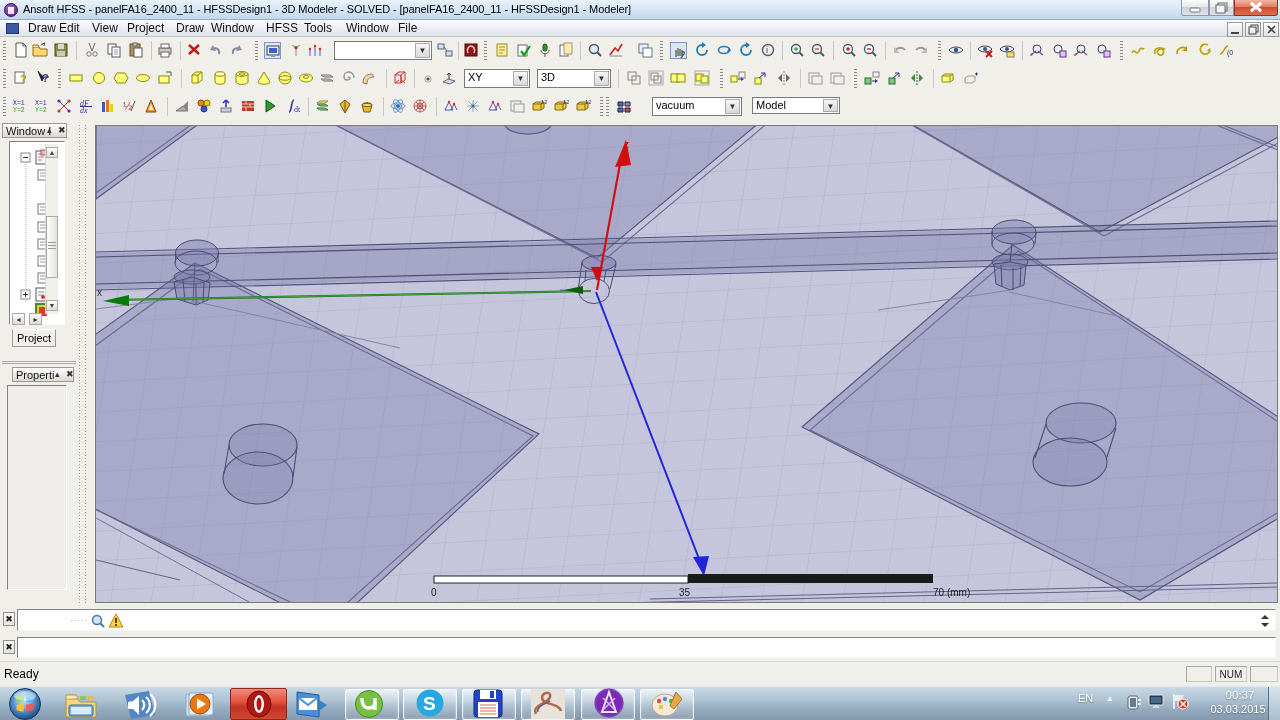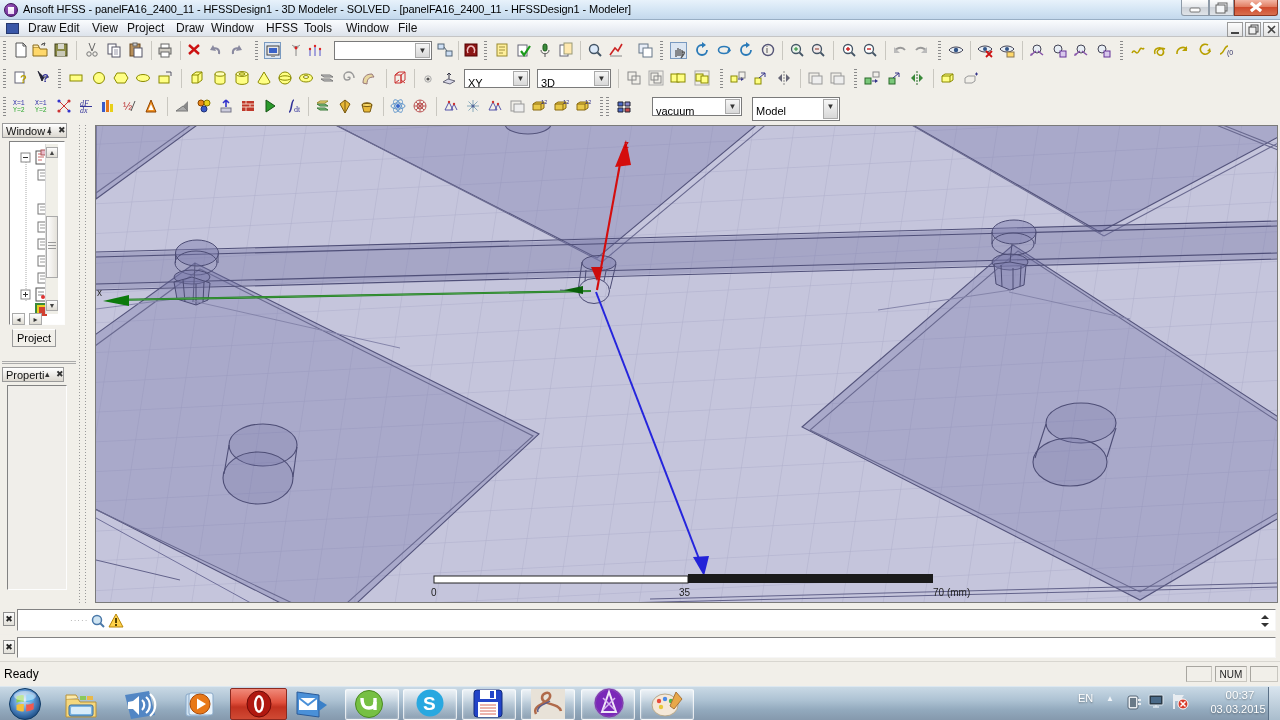--- a/index.html
+++ b/index.html
@@ -14,21 +14,21 @@
 #menubar{position:absolute;left:0;top:20px;width:1280px;height:17px;background:linear-gradient(#fafcfe,#e9edf3 60%,#dde3eb);border-bottom:1px solid #c5c5c5;font-size:12px}
 #menubar .mi{position:absolute;top:1px;color:#111}
 .mdibtn{position:absolute;top:2px;width:16px;height:15px;background:linear-gradient(#fcfcfc,#e2e2e2);border:1px solid #9a9a9a;font-size:9px;line-height:13px;text-align:center;color:#333}
 
 .tbrow{position:absolute;left:0;width:1280px;height:28px;background:#f1efe9}
 .grip{position:absolute;top:4px;width:3px;height:20px;background-image:repeating-linear-gradient(#8a8a8a 0 1px,#f1efe9 1px 3px)}
 .sep{position:absolute;top:4px;width:1px;height:19px;background:#c9c7c0}
 .ic{position:absolute;top:5px;width:17px;height:17px}
 .combo{position:absolute;background:#fff;border:1px solid #7a7a7a;font-size:11px}
 .combo .arr{position:absolute;right:1px;top:1px;bottom:1px;width:15px;background:linear-gradient(#f6f6f6,#d8d8d8);border:1px solid #aaa;text-align:center;font-size:8px;line-height:14px;color:#333}
-.combo .val{position:absolute;left:3px;top:7px}
+.combo .val{position:absolute;left:3px;top:1px}
 
 .phead{position:absolute;height:15px;background:linear-gradient(#ffffff,#dcd8d0);border:1px solid #9a9a9a;font-size:11px;color:#111}
 .phx{position:absolute;top:1px;font-size:9px;color:#333}
 .sunken{position:absolute;background:#fff;border-top:1px solid #828282;border-left:1px solid #828282;border-right:1px solid #fdfdfd;border-bottom:1px solid #fdfdfd}
 
 .msgx{position:absolute;width:12px;height:14px;background:linear-gradient(#fbfbfb,#e3e1da);border:1px solid #8f8f8f;font-size:9px;line-height:12px;text-align:center;color:#222}
 .msgbox{position:absolute;background:#fff;border-top:1px solid #828282;border-left:1px solid #828282;border-right:1px solid #f6f6f6;border-bottom:1px solid #f6f6f6}
 
 #taskbar{position:absolute;left:0;top:686px;width:1280px;height:34px;background:linear-gradient(#c9d9e5,#adc2d3 40%,#92a9bd 70%,#8599ad);border-top:1px solid #dde8f0}
 .tbtn{position:absolute;top:2px;width:54px;height:31px;border-radius:2px}
@@ -565,21 +565,21 @@
     <span class="grip" style="left:606px"></span>
     <span class="ic" style="left:616px;top:5px;"><svg width="16" height="16" viewBox="0 0 16 16">
         <path d="M2 10h5v4H2zM2 4h5v4H2z" fill="#4a6ac8" stroke="#223"></path>
         <path d="M9 10h5v4H9z" fill="#c84a4a" stroke="#223"></path>
         <path d="M9 4h5v4H9z" fill="#88c" stroke="#223"></path>
       </svg></span>
     <span class="combo" style="left:652px;top:4px;width:90px;height:19px">
       <span class="val">vacuum</span>
       <span class="arr">▼</span>
     </span>
-    <span class="combo" style="left:752px;top:4px;width:88px;height:24px">
+    <span class="combo" style="left:752px;top:4px;width:88px;height:17px">
       <span class="val">Model</span>
       <span class="arr">▼</span>
     </span>
   </div>
 
 <div id="dock" class="abs" style="left:0;top:121px;width:95px;height:486px;background:#f1efe9"></div>
 <div class="phead" style="left:2px;top:123px;width:65px">
     <span style="position:absolute;left:3px;top:1px">Window I</span>
     <span class="phx" style="left:44px">▴</span>
     <span class="phx" style="left:55px">✖</span>
@@ -624,21 +624,21 @@
  <div style="position:absolute;left:0;top:72px;width:12px;height:62px;background:linear-gradient(90deg,#fdfdfd,#e4e1da);border:1px solid #aaa"></div>
  <div style="position:absolute;left:2px;top:98px;width:8px;height:1px;background:#999;box-shadow:0 3px #999,0 6px #999"></div>
  <div style="position:absolute;left:0;top:156px;width:12px;height:11px;background:linear-gradient(#fdfdfd,#dedbd2);border:1px solid #aaa;font-size:7px;text-align:center;line-height:10px;color:#444">▼</div>
 </div>
 </div>
 <div style="position:absolute;left:12px;top:313px;width:13px;height:12px;background:linear-gradient(#fdfdfd,#dedbd2);border:1px solid #aaa;font-size:8px;text-align:center;line-height:11px;color:#333">◂</div>
 <div style="position:absolute;left:29px;top:313px;width:13px;height:12px;background:linear-gradient(#fdfdfd,#dedbd2);border:1px solid #aaa;font-size:8px;text-align:center;line-height:11px;color:#333">▸</div>
 <div class="abs" style="left:12px;top:329px;width:44px;height:18px;background:#f1efe9;border:1px solid #9a9a9a;border-top-color:#fff;font-size:11px;text-align:center;line-height:16px">Project</div>
 <div class="abs" style="left:2px;top:361px;width:74px;height:1px;background:#aaa"></div>
 <div class="abs" style="left:2px;top:363px;width:74px;height:1px;background:#aaa"></div>
-<div class="phead" style="left:2px;top:367px;width:62px">
+<div class="phead" style="left:12px;top:367px;width:62px">
     <span style="position:absolute;left:3px;top:1px">Properti</span>
     <span class="phx" style="left:42px">▴</span>
     <span class="phx" style="left:53px">✖</span>
   </div>
 <div class="sunken" style="left:7px;top:385px;width:60px;height:205px;background:#f0eeea"></div>
 <div class="abs" style="left:79px;top:125px;width:1px;height:478px;background-image:repeating-linear-gradient(#9a9a9a 0 1px,transparent 1px 3px)"></div>
 <div class="abs" style="left:85px;top:125px;width:1px;height:478px;background-image:repeating-linear-gradient(#9a9a9a 0 1px,transparent 1px 3px)"></div>
 
 <div class="abs" style="left:95px;top:125px;width:1183px;height:478px;border:1px solid #7a7a7a;background:#c5c5dc" id="vp">
 <svg width="1181" height="476" viewBox="96 126 1181 476" style="position:absolute;left:0;top:0">

